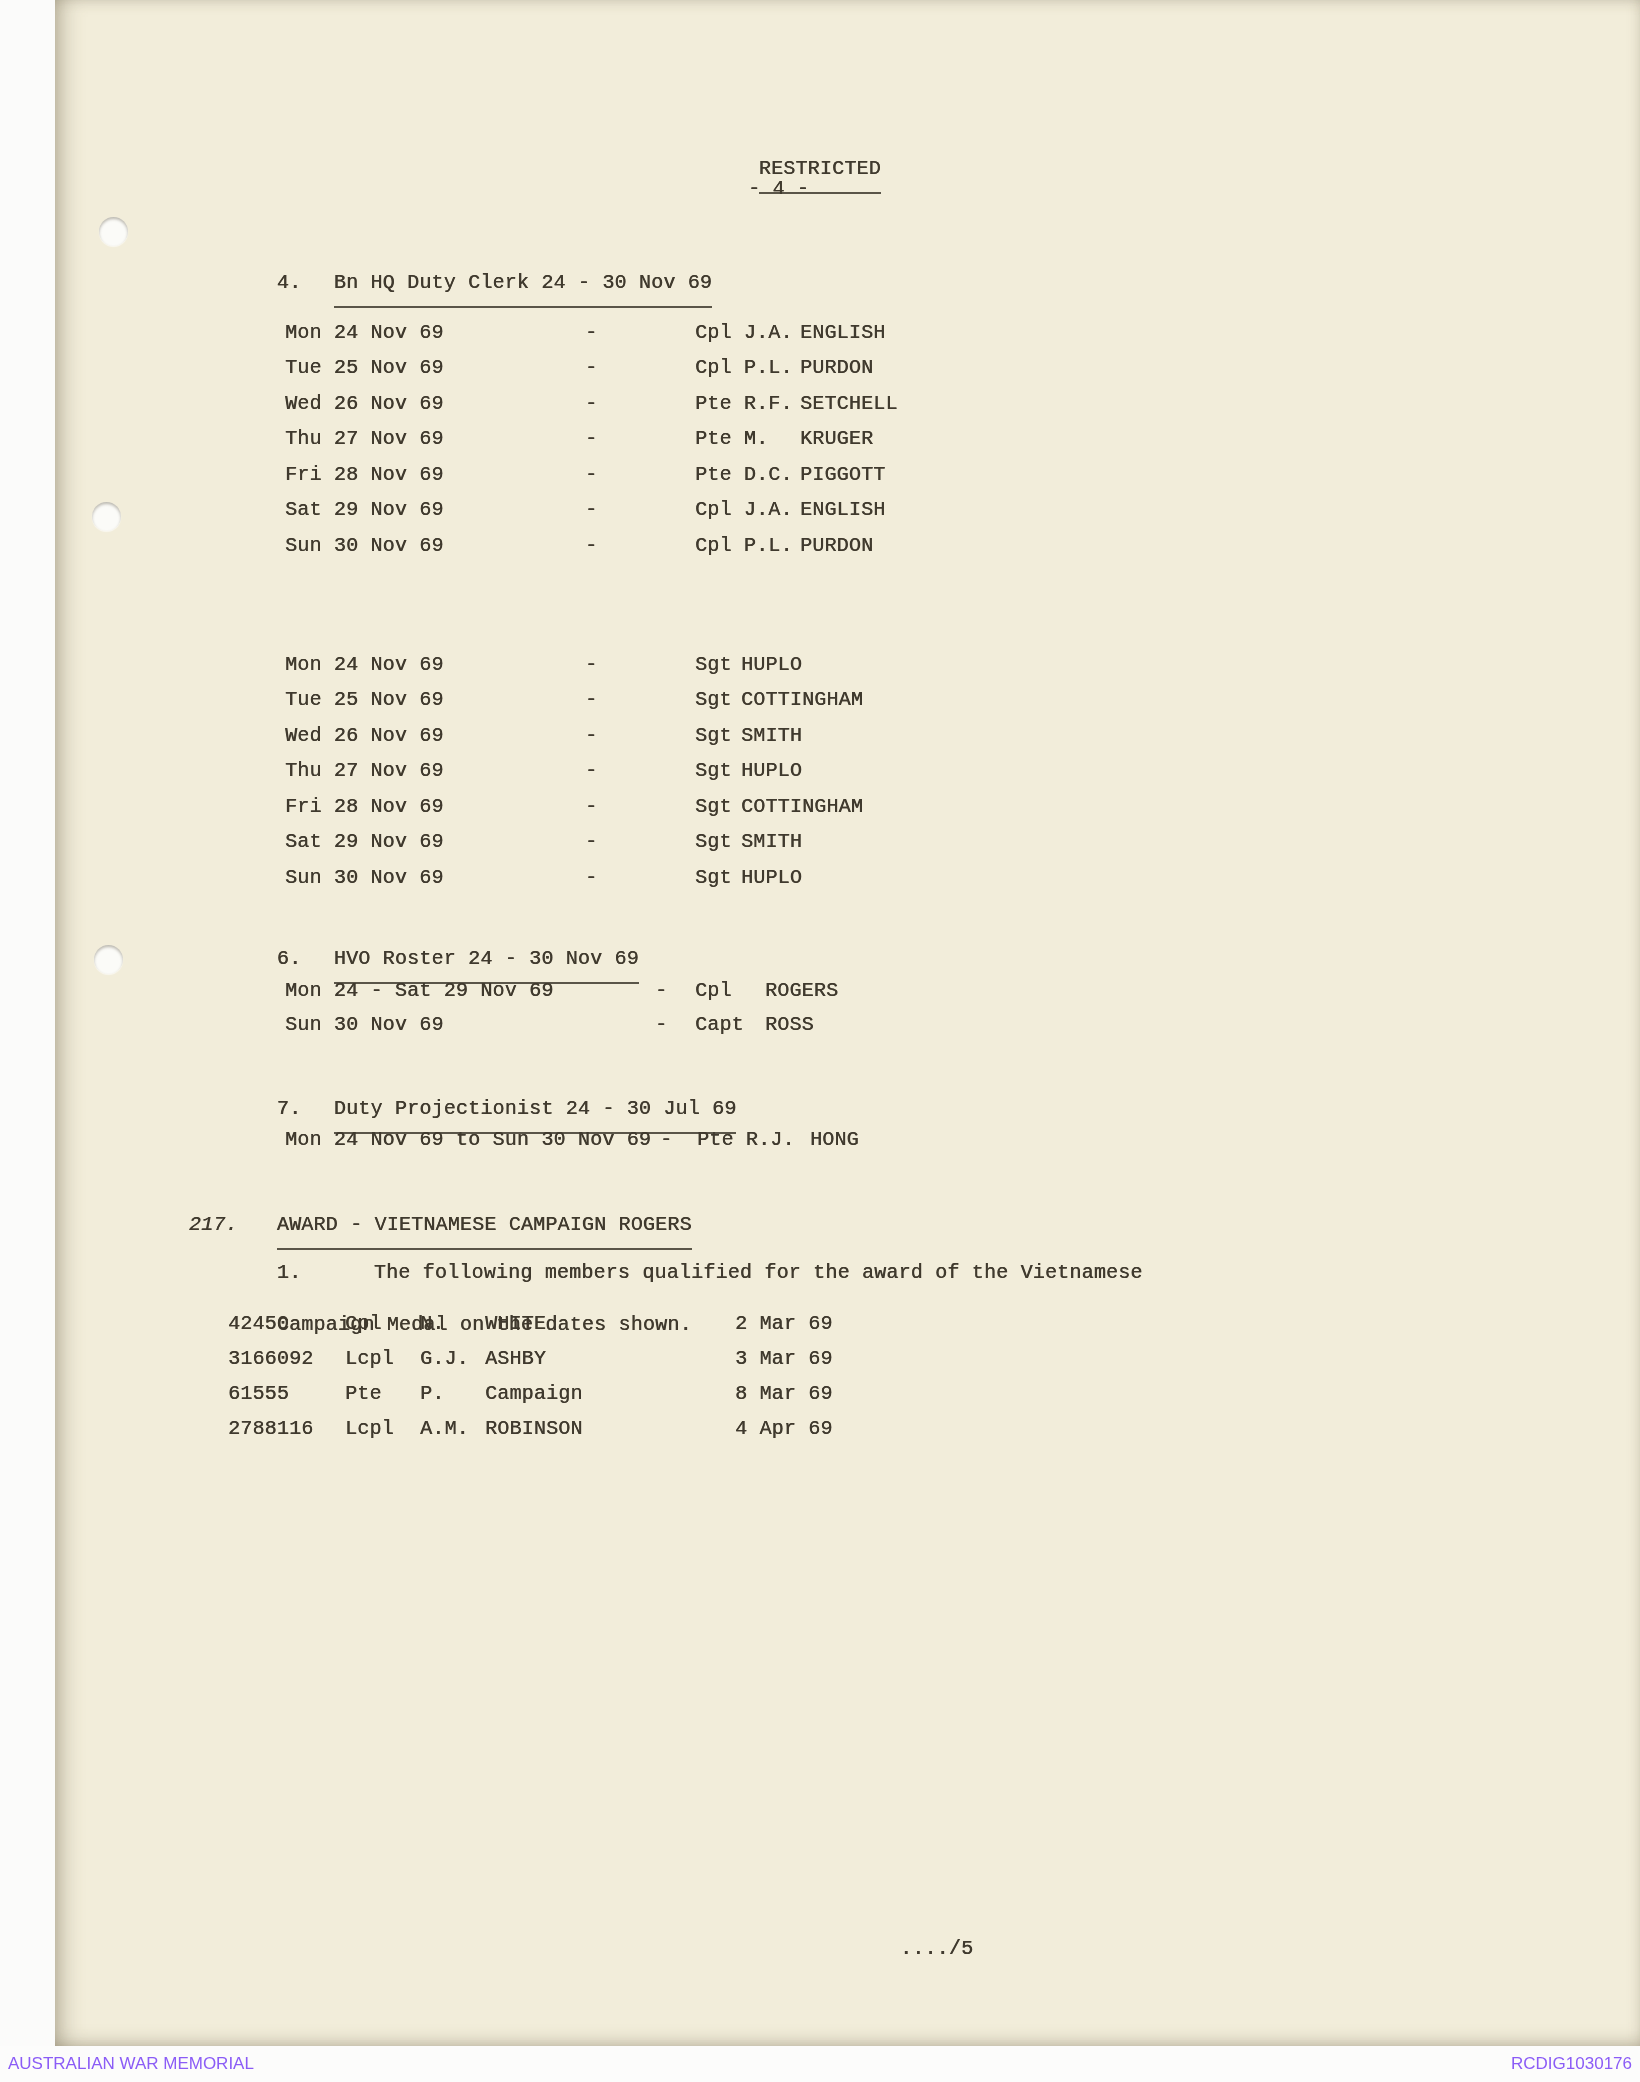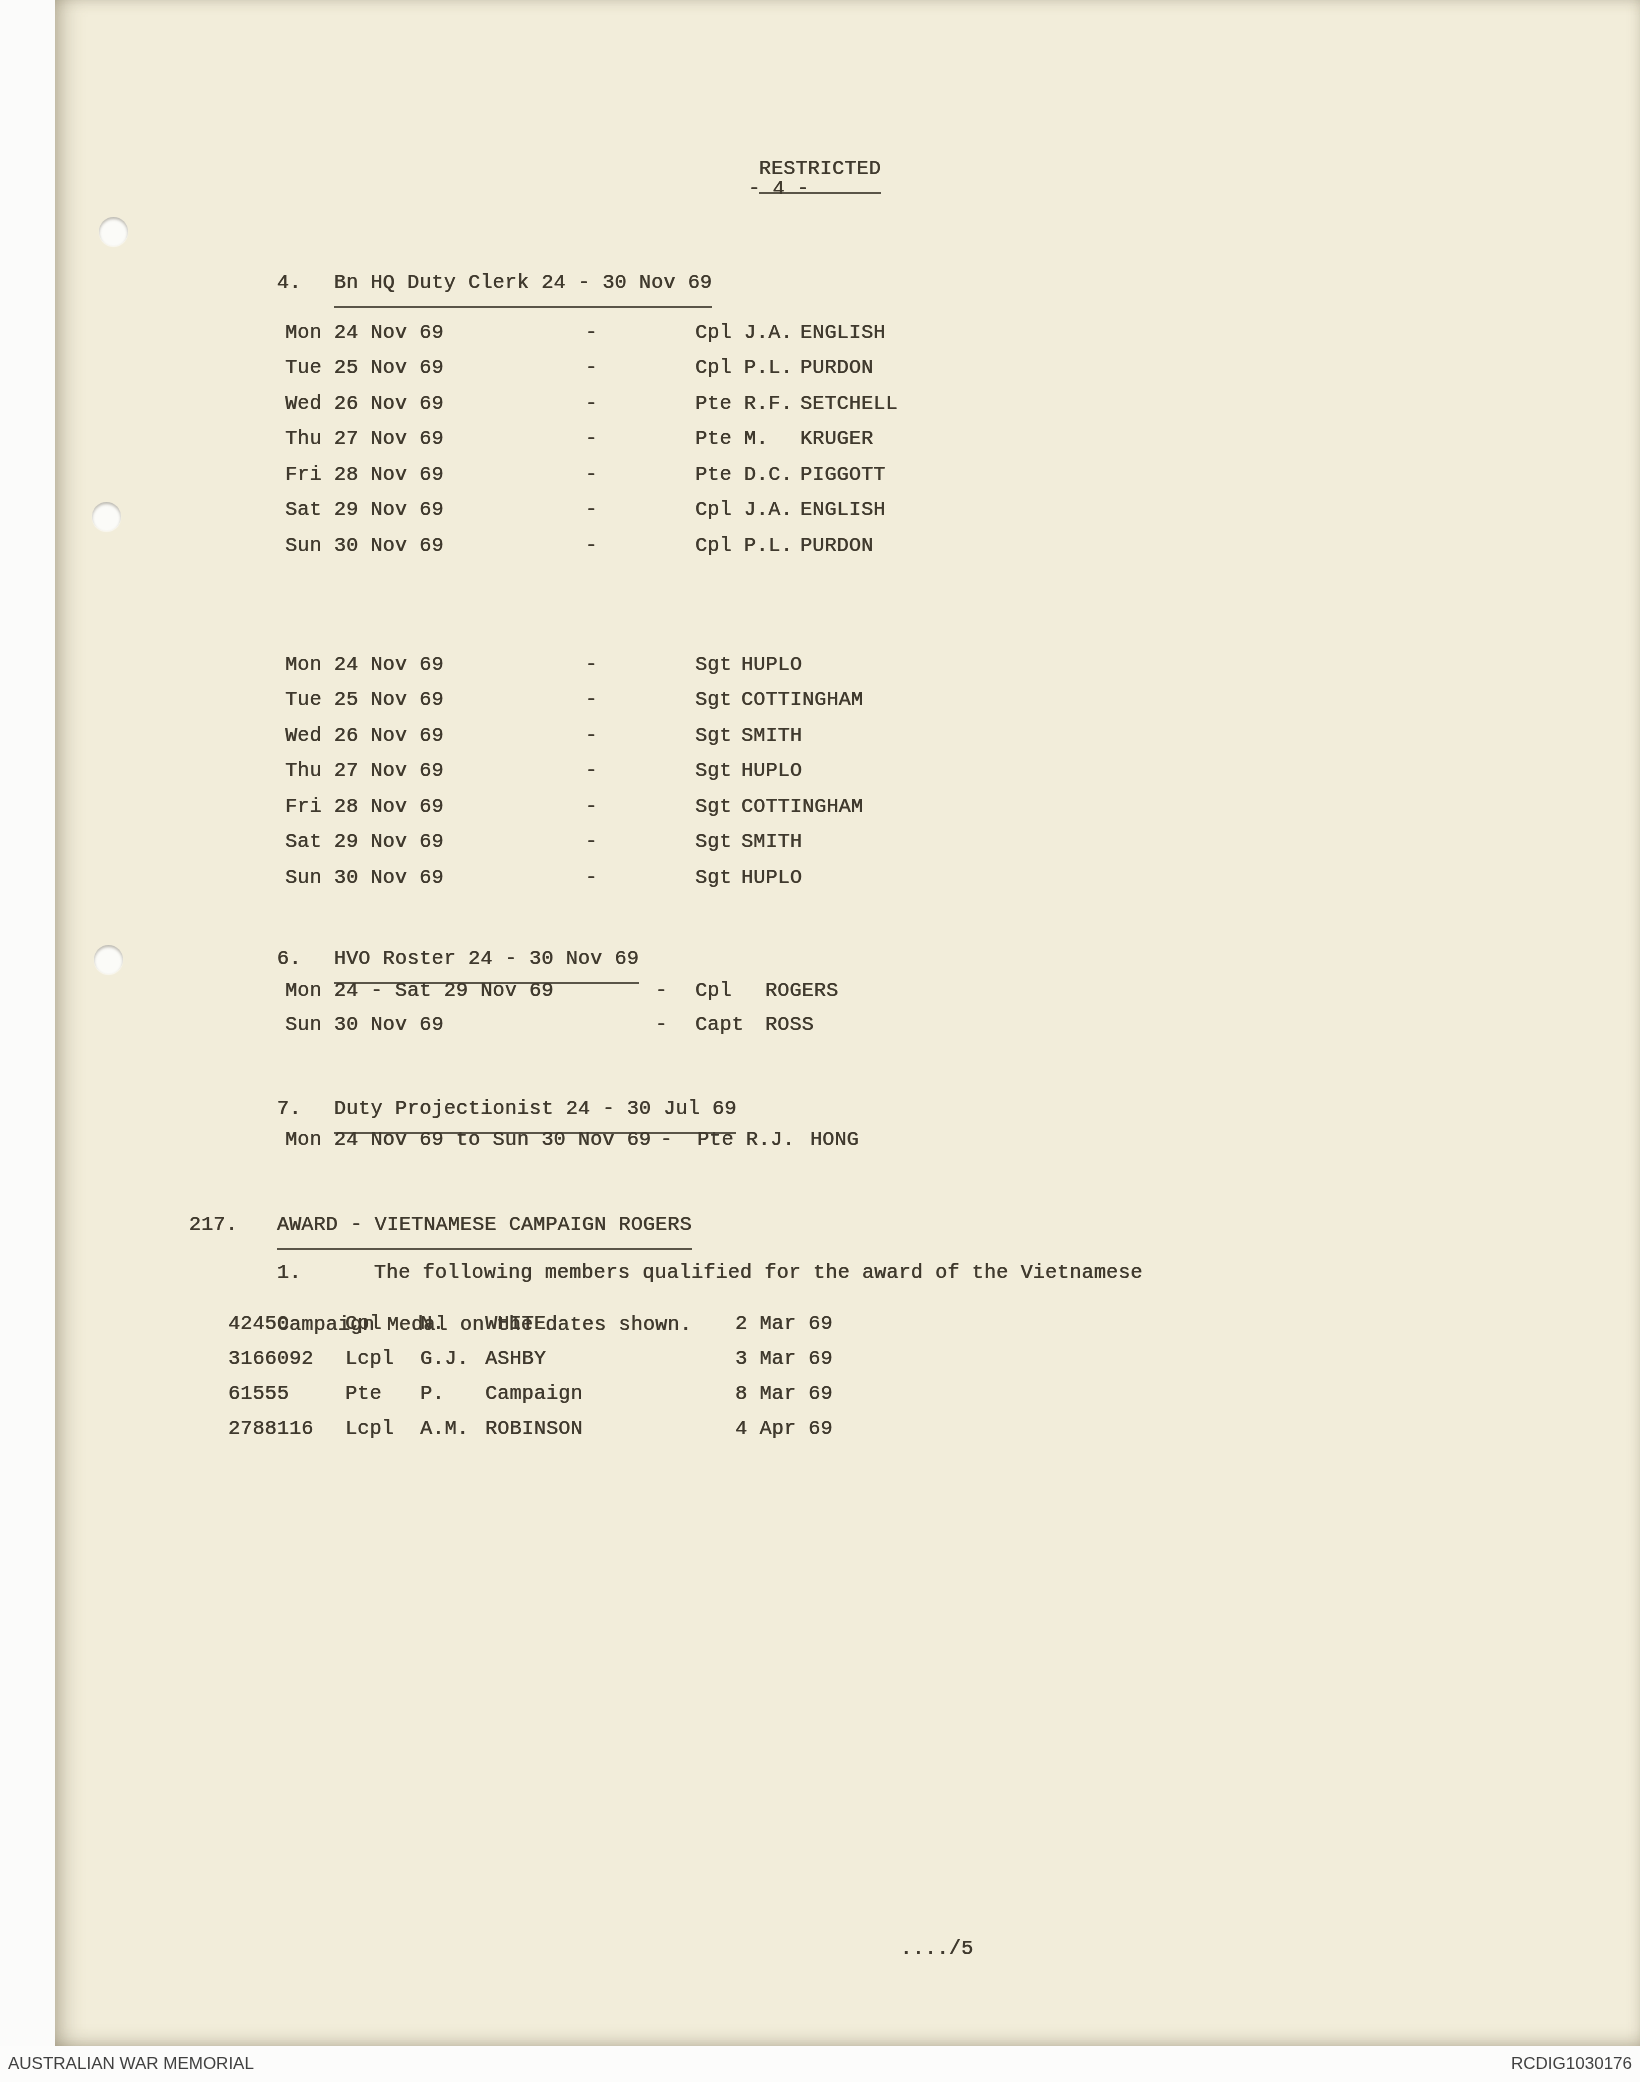--- a/index.html
+++ b/index.html
@@ -33,21 +33,21 @@
     text-shadow: none;
   }
   .h1 { left: 44px;  top: 217px; }
   .h2 { left: 37px;  top: 502px; }
   .h3 { left: 39px;  top: 945px; }
 
   .t { position: absolute; white-space: pre; line-height: 1.3; }
   .u { border-bottom: 2px solid rgba(64,58,46,.85); padding-bottom: 12px; }
 
   .secnum { display: inline-block; width: 57px; }
-  .secnum-wide { display: inline-block; width: 88px; }
+  .secnum-wide { display: inline-block; width: 88px; font-style: italic; }
   .paranum { display: inline-block; width: 97px; }
 
   .rows { position: absolute; left: 230px; }
   .row { display: flex; align-items: flex-end; white-space: pre; }
   .rows-std .row  { height: 35.5px; }
   .rows-hvo .row  { height: 34px; }
   .rows-proj .row { height: 35px; }
   .rows-medal .row{ height: 35px; }
 
   .rows-std .c-date  { width: 300px; }
@@ -75,21 +75,21 @@
     position: absolute;
     left: 0; right: 0; bottom: 0;
     height: 36px;
     background: #fcfcfb;
     display: flex;
     justify-content: space-between;
     align-items: center;
     padding: 0 8px;
     font-family: "Liberation Sans", sans-serif;
     font-size: 17px;
-    color: #404040;
+    color: #8b5cf6;
   }
 </style>
 </head>
 <body>
 
 <div class="paper">
 
   <div class="hole h1"></div>
   <div class="hole h2"></div>
   <div class="hole h3"></div>

